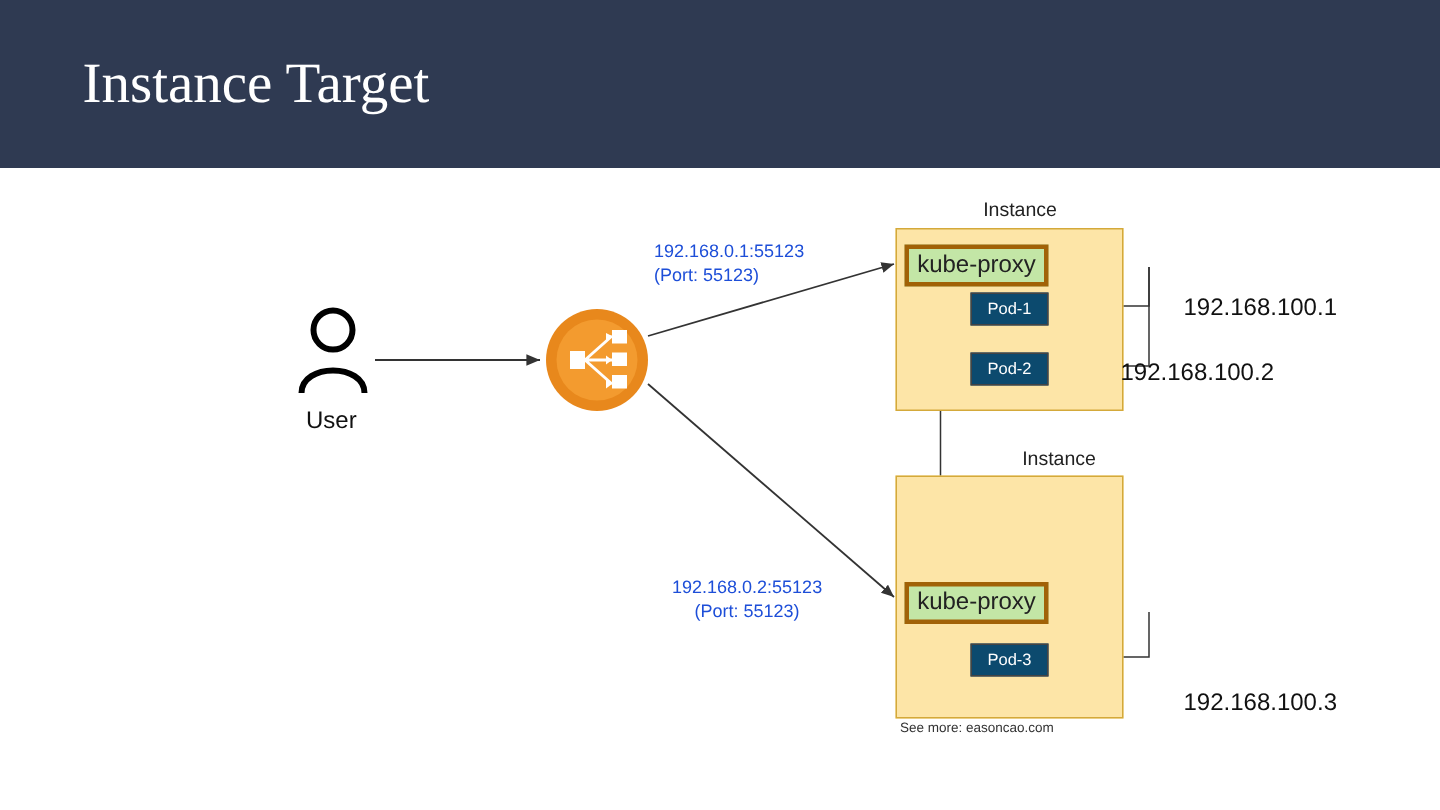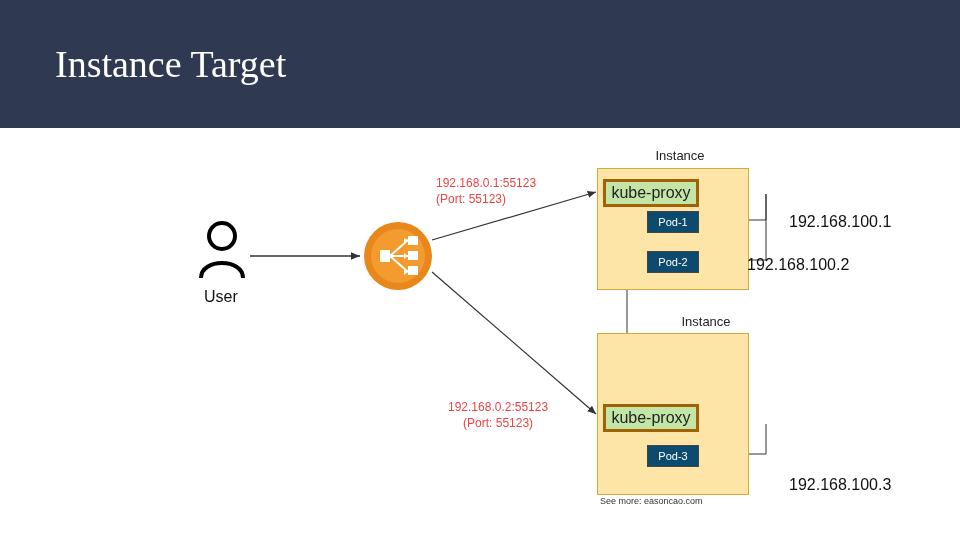--- a/index.html
+++ b/index.html
@@ -1,21 +1,21 @@
 <!DOCTYPE html>
 <html><head>
 <meta charset="utf-8">
 <style>
   html, body { margin:0; padding:0; width:960px; height:540px; background:#fff; font-family: Arial, Helvetica, sans-serif; }
-  .header { background:#2f3a52; height:128px; display:flex; align-items:center; padding-left:55px; }
+  .header { background:#2f3a52; height:112px; display:flex; align-items:center; padding-left:55px; }
   .header h1 { color:#fff; font-family: "Times New Roman", Georgia, serif; font-weight:400; font-size:38px; margin:0; }
   .canvas { position:relative; width:960px; height:412px; }
   .abs { position:absolute; }
   .label { font-size:16px; color:#111; }
-  .small { font-size:12px; color:#ef4444; line-height:1.3; }
+  .small { font-size:12px; color:#1d4ed8; line-height:1.3; }
   .tiny { font-size:9px; color:#333; }
   .instance-box { background:#fde5a7; border:1px solid #d4a93a; }
   .kube { background:#c3e6a6; border:3px solid #a16207; font-size:16px; color:#222; display:flex; align-items:center; justify-content:center; }
   .pod  { background:#0c4a6e; border:1px solid #444; color:#fff; font-size:11px; display:flex; align-items:center; justify-content:center; }
   .inst-label { font-size:13px; color:#222; text-align:center; }
   svg { position:absolute; top:0; left:0; }
 </style>
 </head>
 <body>
 

